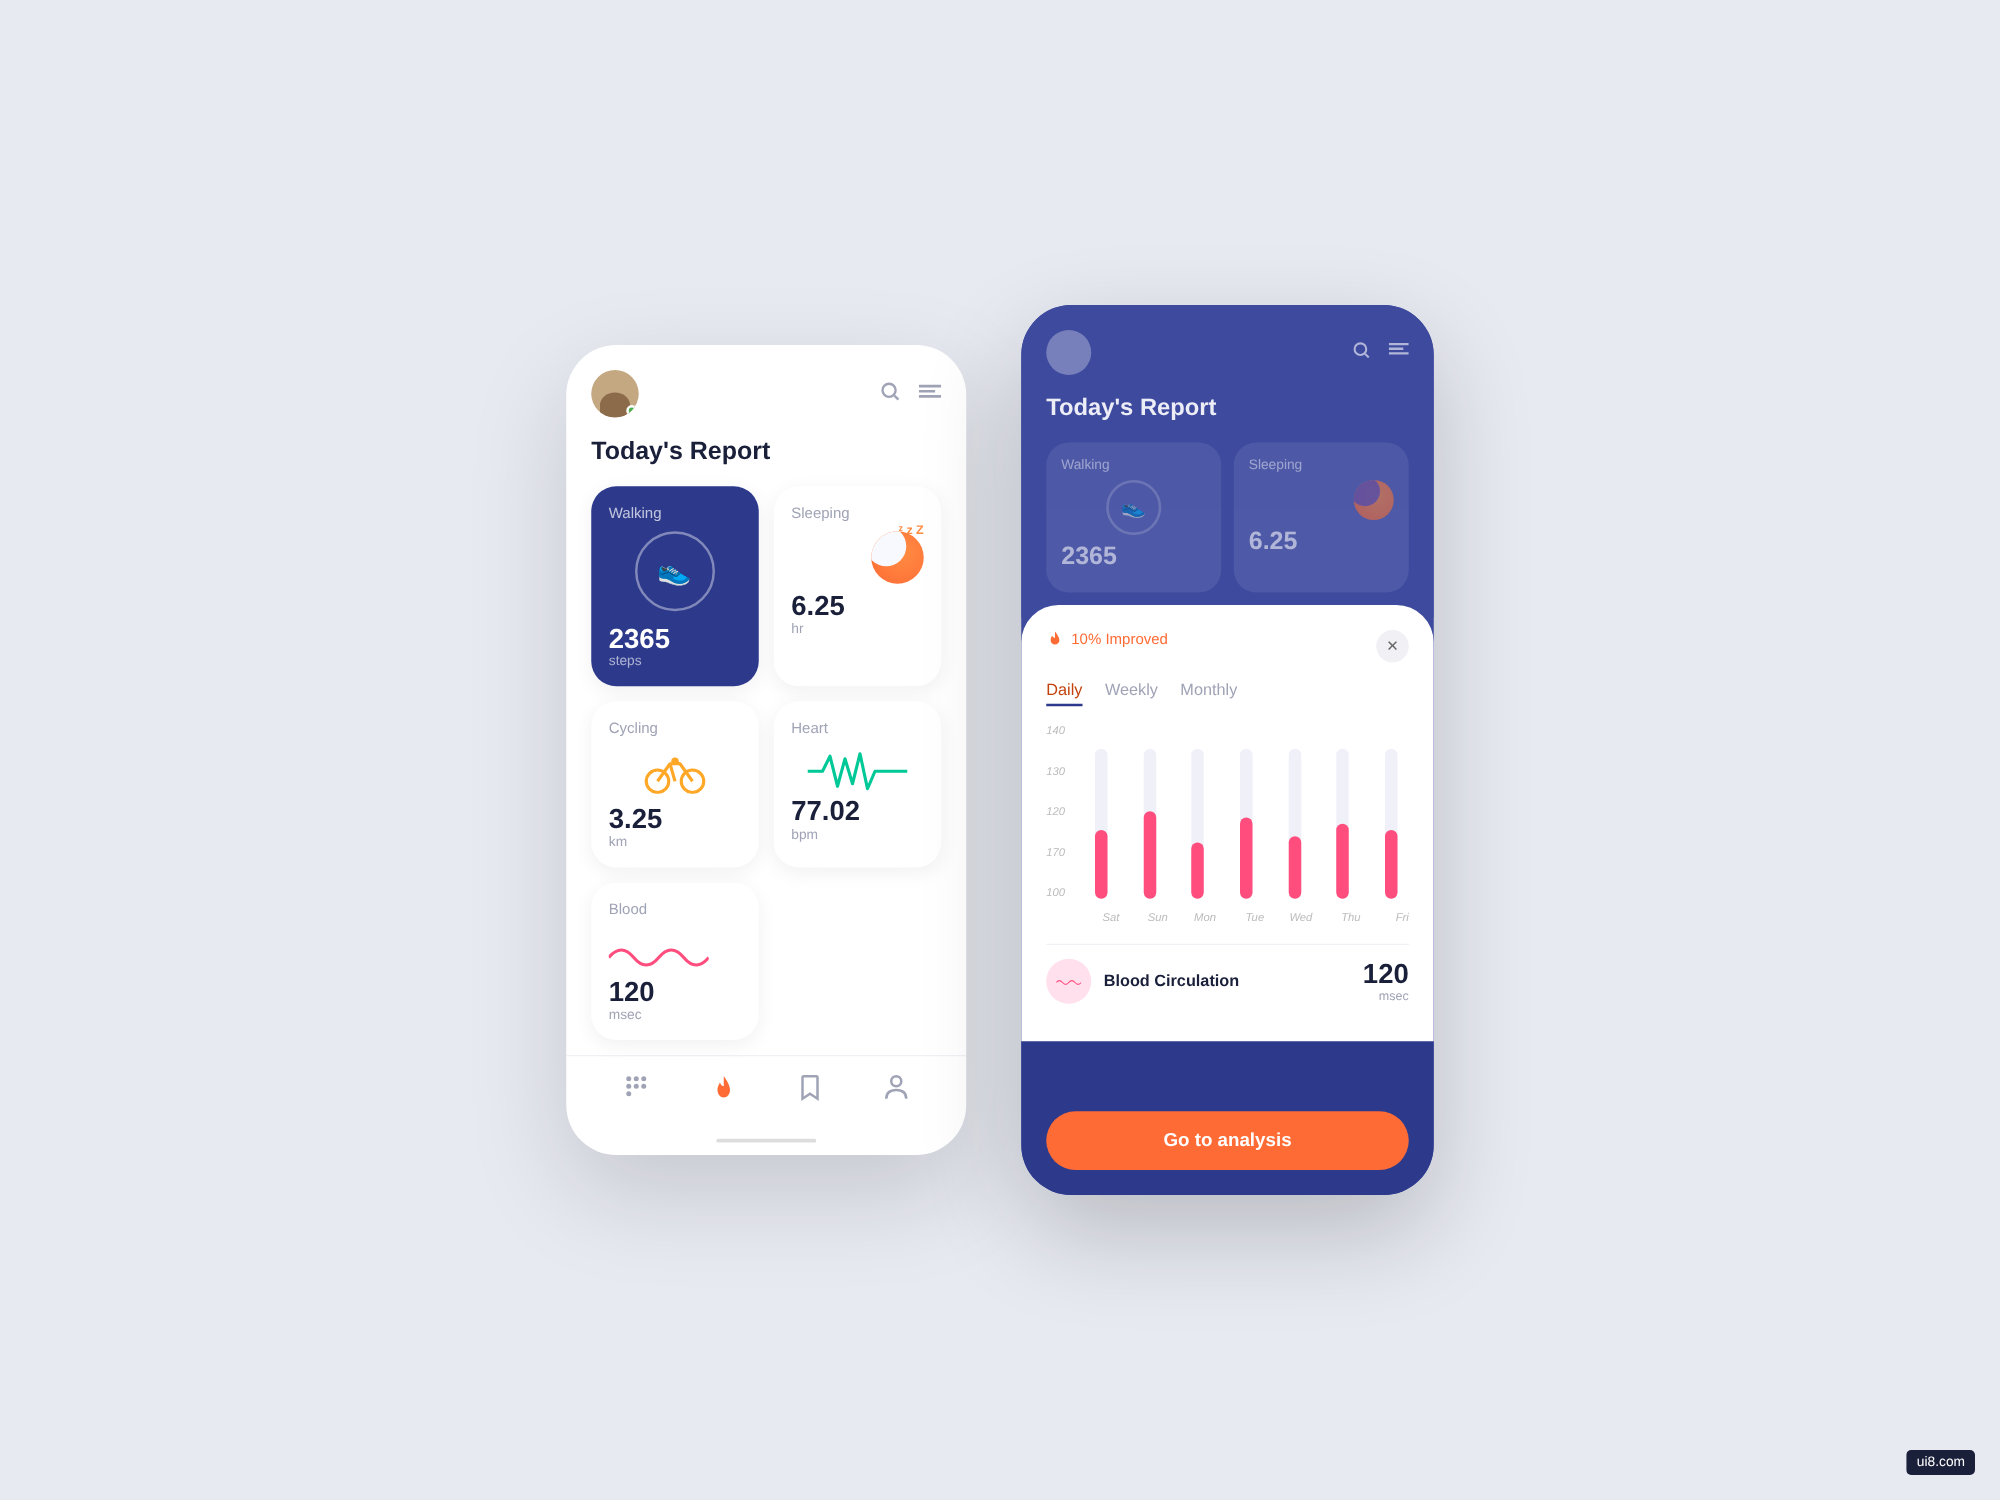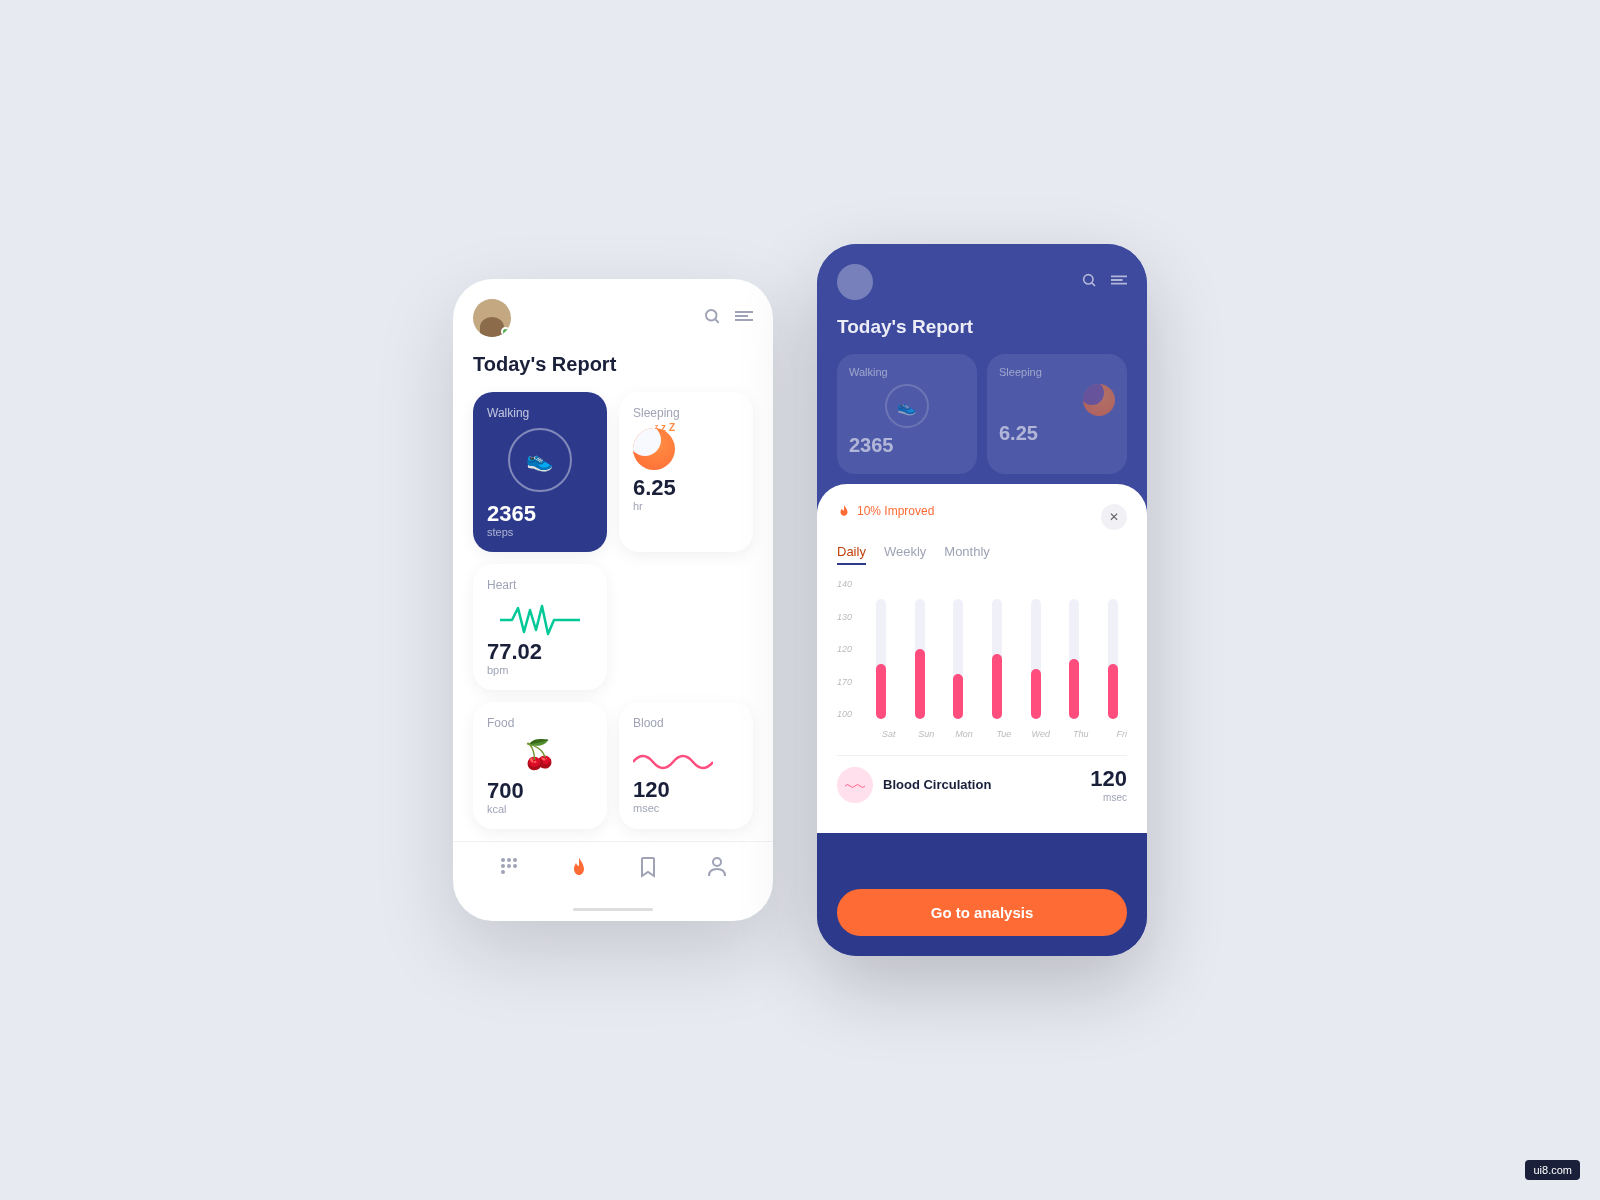--- a/index.html
+++ b/index.html
@@ -146,21 +146,21 @@
       justify-content: center;
       margin: 6px auto 10px auto;
     }
     .shoe-icon {
       font-size: 22px;
     }
 
     
     .sleep-icon-wrap {
       display: flex;
-      justify-content: flex-start;
+      justify-content: flex-end;
       margin-bottom: 6px;
     }
     .moon-icon {
       width: 42px;
       height: 42px;
       background: radial-gradient(circle at 60% 40%, #ff8c42, #ff6b35);
       border-radius: 50%;
       position: relative;
       overflow: hidden;
     }
@@ -554,43 +554,50 @@
               <span class="zzz">ᶻ z Z</span>
             </div>
           </div>
           <div class="card-value">6.25</div>
           <div class="card-unit">hr</div>
         </div>
       </div>
 
       <div class="cards-grid">
 
+        <div class="card">
+          <div class="card-label">Cycling</div>
+          <div class="cycling-icon-wrap">
+            <svg width="52" height="38" viewBox="0 0 52 38">
+              <circle cx="12" cy="28" r="9" fill="none" stroke="#ffa726" stroke-width="2.5"></circle>
+              <circle cx="40" cy="28" r="9" fill="none" stroke="#ffa726" stroke-width="2.5"></circle>
+              <path d="M12 28 L22 14 L30 14 L40 28" fill="none" stroke="#ffa726" stroke-width="2.5" stroke-linejoin="round"></path>
+              <path d="M22 14 L26 28" fill="none" stroke="#ffa726" stroke-width="2.5"></path>
+              <circle cx="26" cy="12" r="3" fill="#ffa726"></circle>
+              <line x1="26" y1="12" x2="30" y2="14" stroke="#ffa726" stroke-width="2"></line>
+            </svg>
+          </div>
+          <div class="card-value">3.25</div>
+          <div class="card-unit">km</div>
+        </div>
 
         <div class="card">
           <div class="card-label">Heart</div>
           <div class="heart-chart">
             <svg width="80" height="36" viewBox="0 0 80 36">
               <polyline points="0,18 12,18 18,6 24,30 30,8 36,28 42,4 48,32 54,18 80,18" fill="none" stroke="#00c897" stroke-width="2.5" stroke-linejoin="round"></polyline>
             </svg>
           </div>
           <div class="card-value">77.02</div>
           <div class="card-unit">bpm</div>
         </div>
       </div>
 
       <div class="cards-grid">
 
-        <div class="card">
-          <div class="card-label">Food</div>
-          <div class="food-icon-wrap">
-            <span class="cherry-icon">🍒</span>
-          </div>
-          <div class="card-value">700</div>
-          <div class="card-unit">kcal</div>
-        </div>
 
         <div class="card">
           <div class="card-label">Blood</div>
           <div class="blood-wave">
             <svg width="80" height="36" viewBox="0 0 80 36">
               <path d="M0,22 Q10,10 20,22 Q30,34 40,22 Q50,10 60,22 Q70,34 80,22" fill="none" stroke="#ff4d7e" stroke-width="2.5"></path>
             </svg>
           </div>
           <div class="card-value">120</div>
           <div class="card-unit">msec</div>

